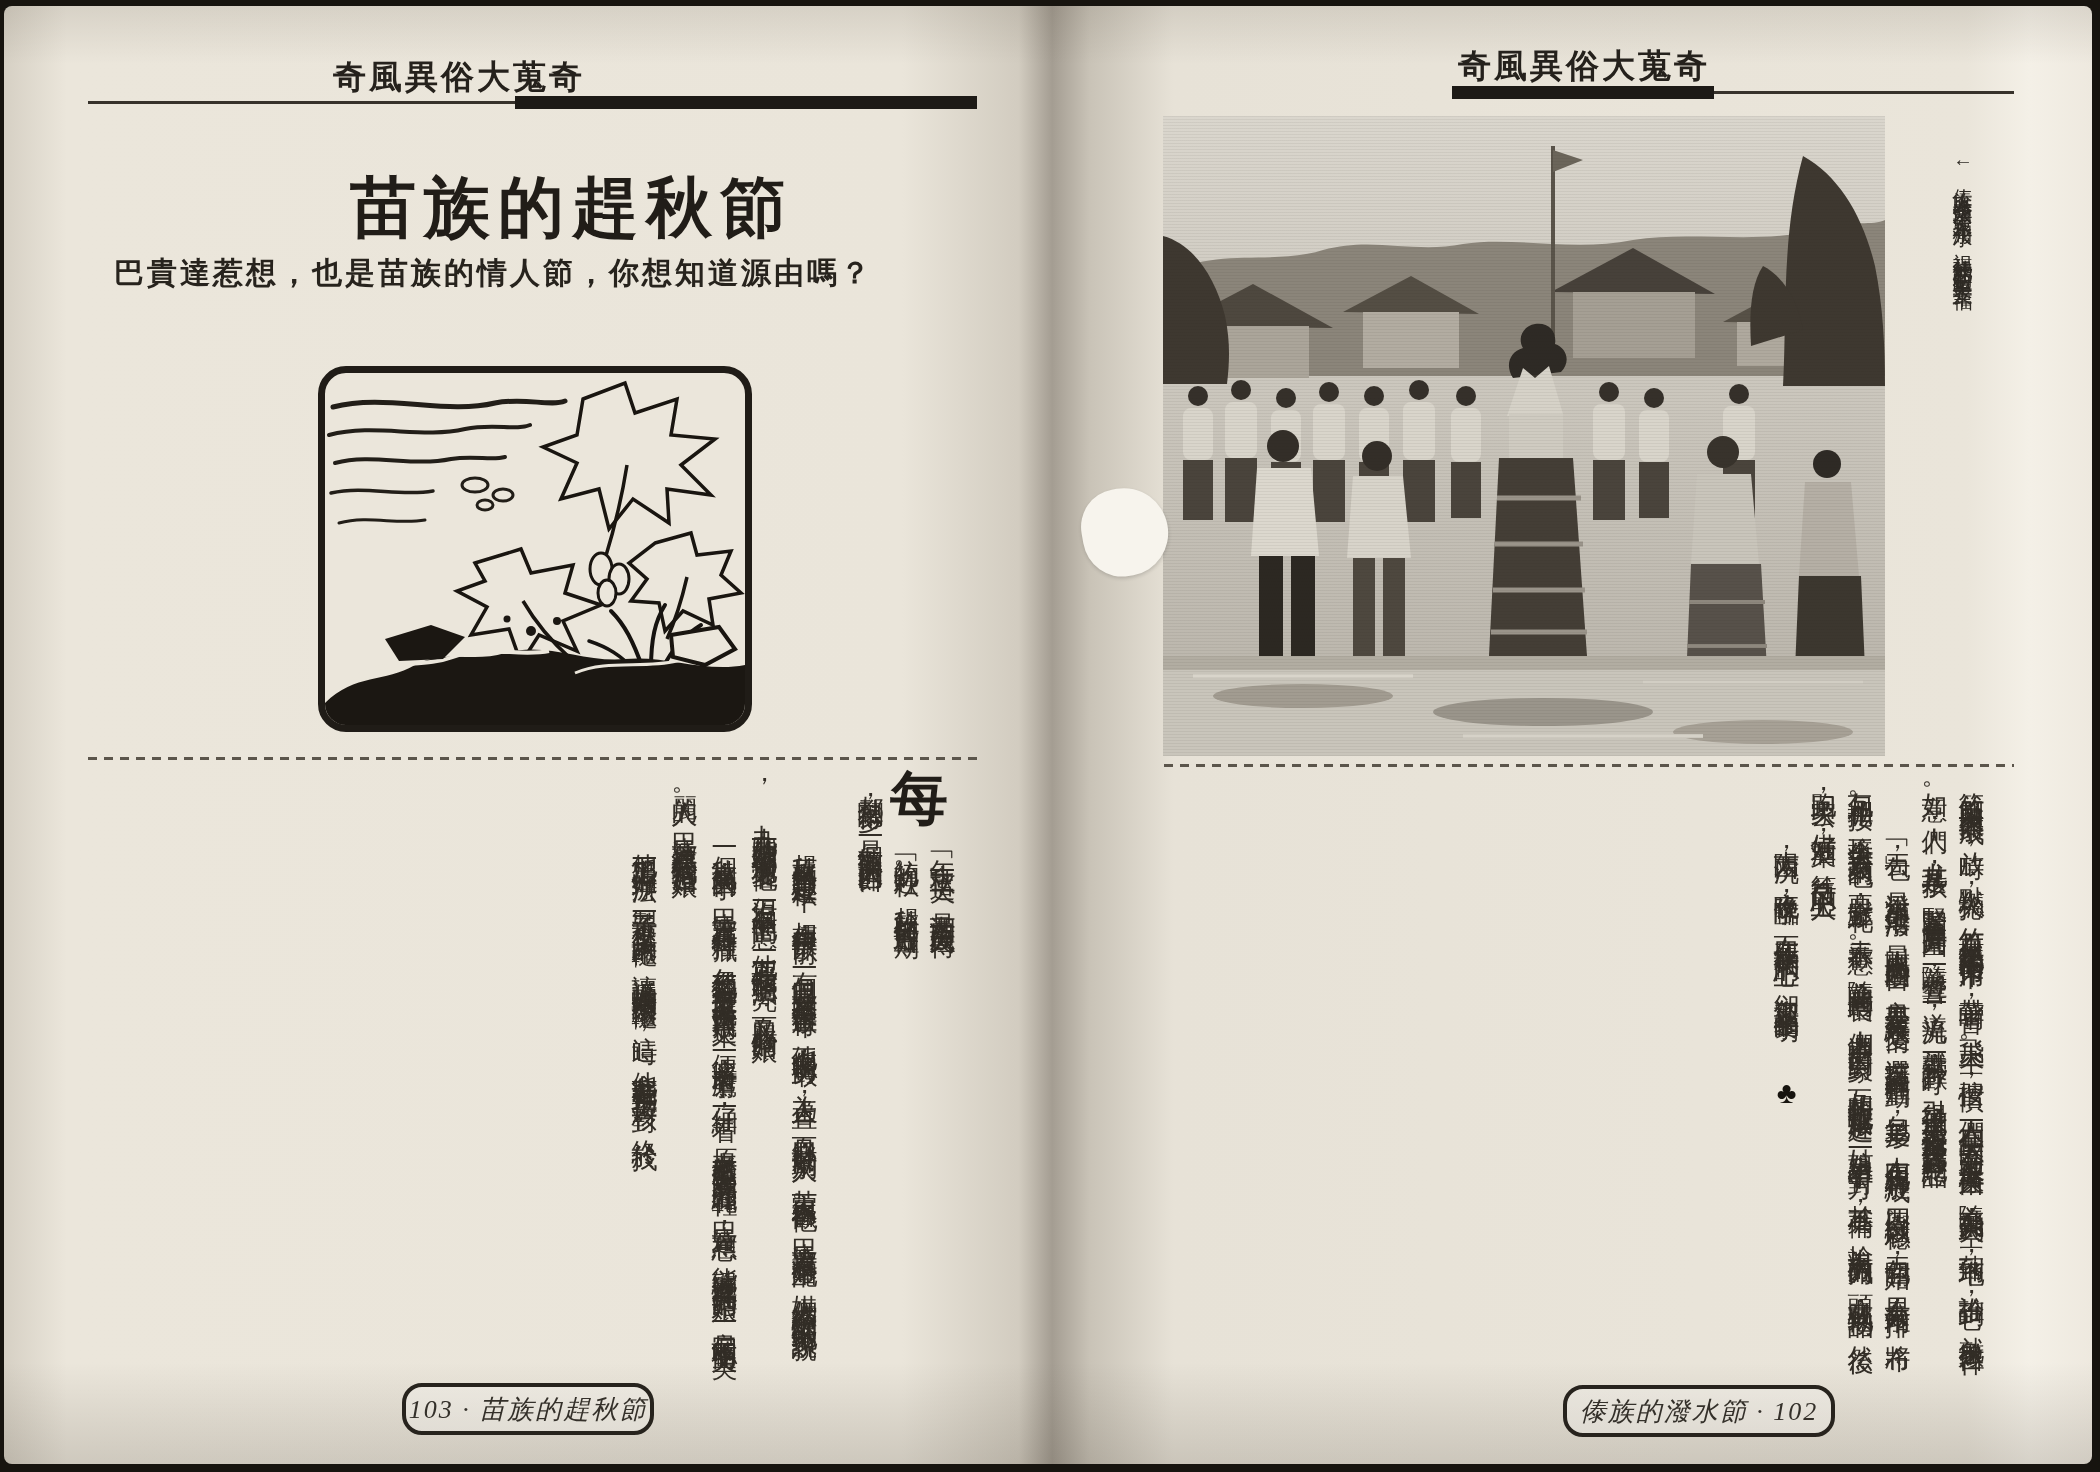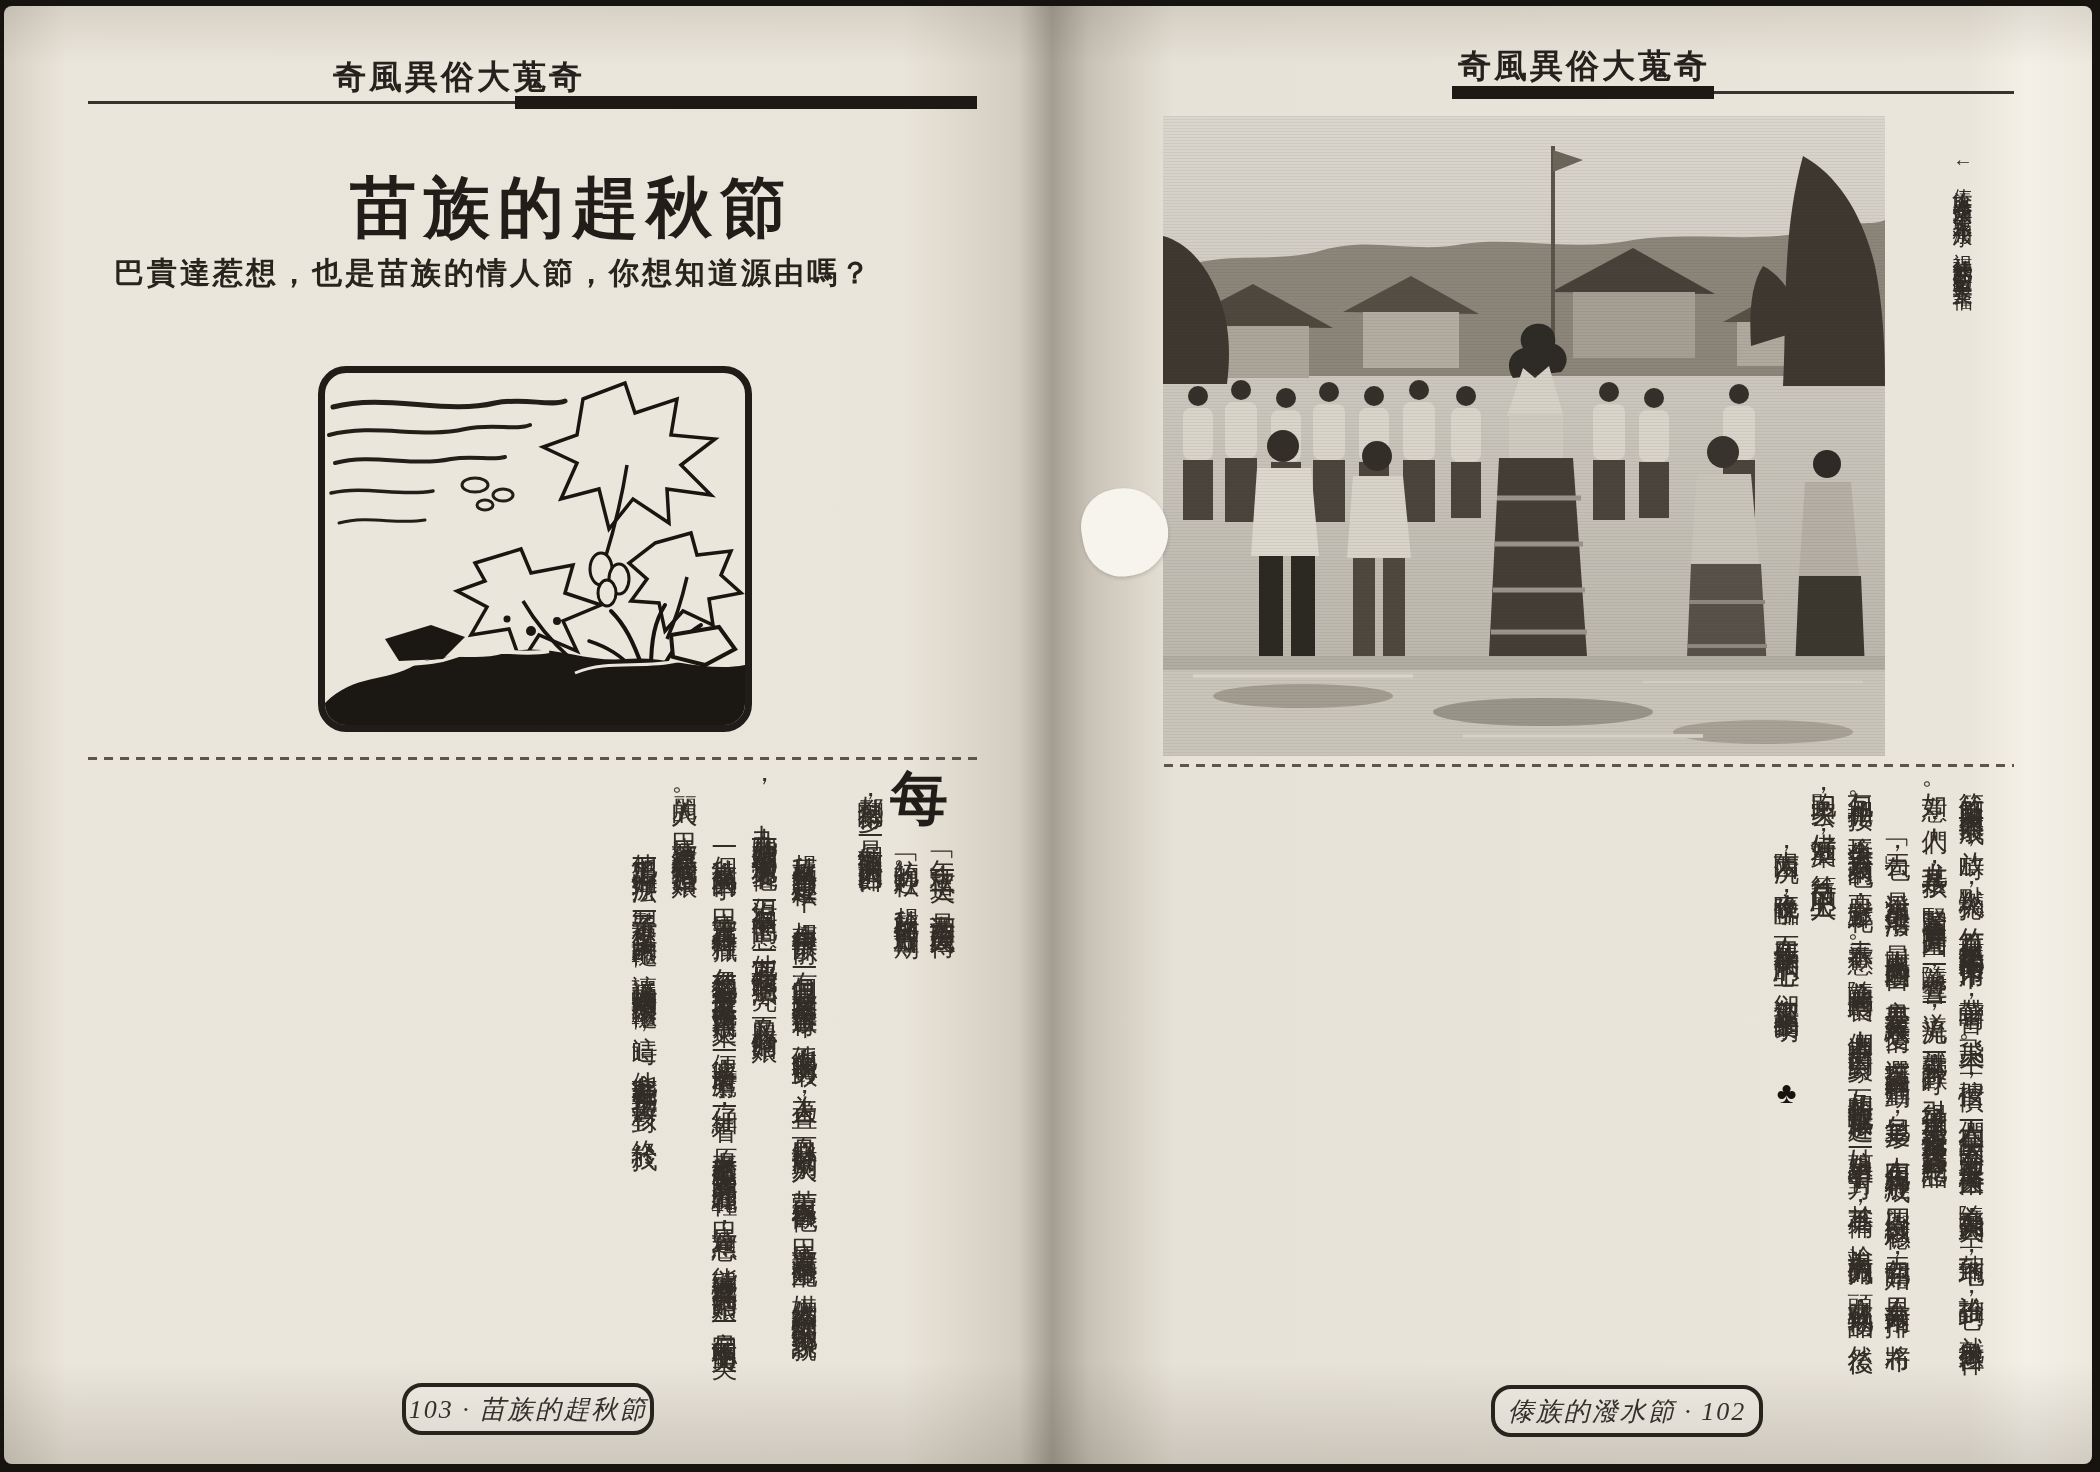--- a/index.html
+++ b/index.html
@@ -265,16 +265,16 @@
   <div class="v caption">←傣族人民在潑水節這一天互相潑水，祝福彼此在新的一年裏平安幸福。</div>
 
   <div class="dash" style="left:1164px;top:764px;width:850px;"></div>
 
   <div class="v body-v story-right">
     <p class="i0">節竹筒內裝上火藥而成。放時，點燃火捻，竹筒在火藥燃燒後的衝力作用下，帶著哨音，飛上天空。按習慣，人們在一個最大的「高升」裡放上五樣東西，隨高升飛到天空，落到地下，誰拾到它，就象徵吉祥如意。人們，尤其是孩子，緊緊圍在這隻高升周圍，隨著一聲響，一道流光，就帶來一片歡呼，引得孩子們爭先恐後去追搶那些代表吉祥的紀念品。</p>
     <p class="i2">「丟包」，是潑水節上最活潑、最叫人感興趣的項目，亦是男女青年表示愛情、選擇對象的一種活動。包呈菱形，由布包上棉籽縫成，四周綴以彩穗。丟包開始，男女分站兩排，將布包互相拋接。接不住對方丟過來的包，要獻上鮮花，表示歉意。隨著時間的增長，人們選中了自己的對象，互相的距離也越來越近。姑娘一旦看中了對方，趁其不備，搶走對方的佩刀、頭巾或其他物品，然後跑回家去，備好酒菜，等待自己的心上人。</p>
     <p class="i2"><span>太陽西沉，夜晚降臨了，而在傣族青年們的心上，卻迎來了幸福的黎明。</span><span class="endmark">♣</span></p>
   </div>
 
-  <div class="pagebox" style="left:1491px;top:1385px;width:264px;height:44px;">傣族的潑水節 · 102</div>
+  <div class="pagebox" style="left:1563px;top:1385px;width:264px;height:44px;">傣族的潑水節 · 102</div>
 
   <div class="notch"></div>
 </div>
 
 </body></html>

